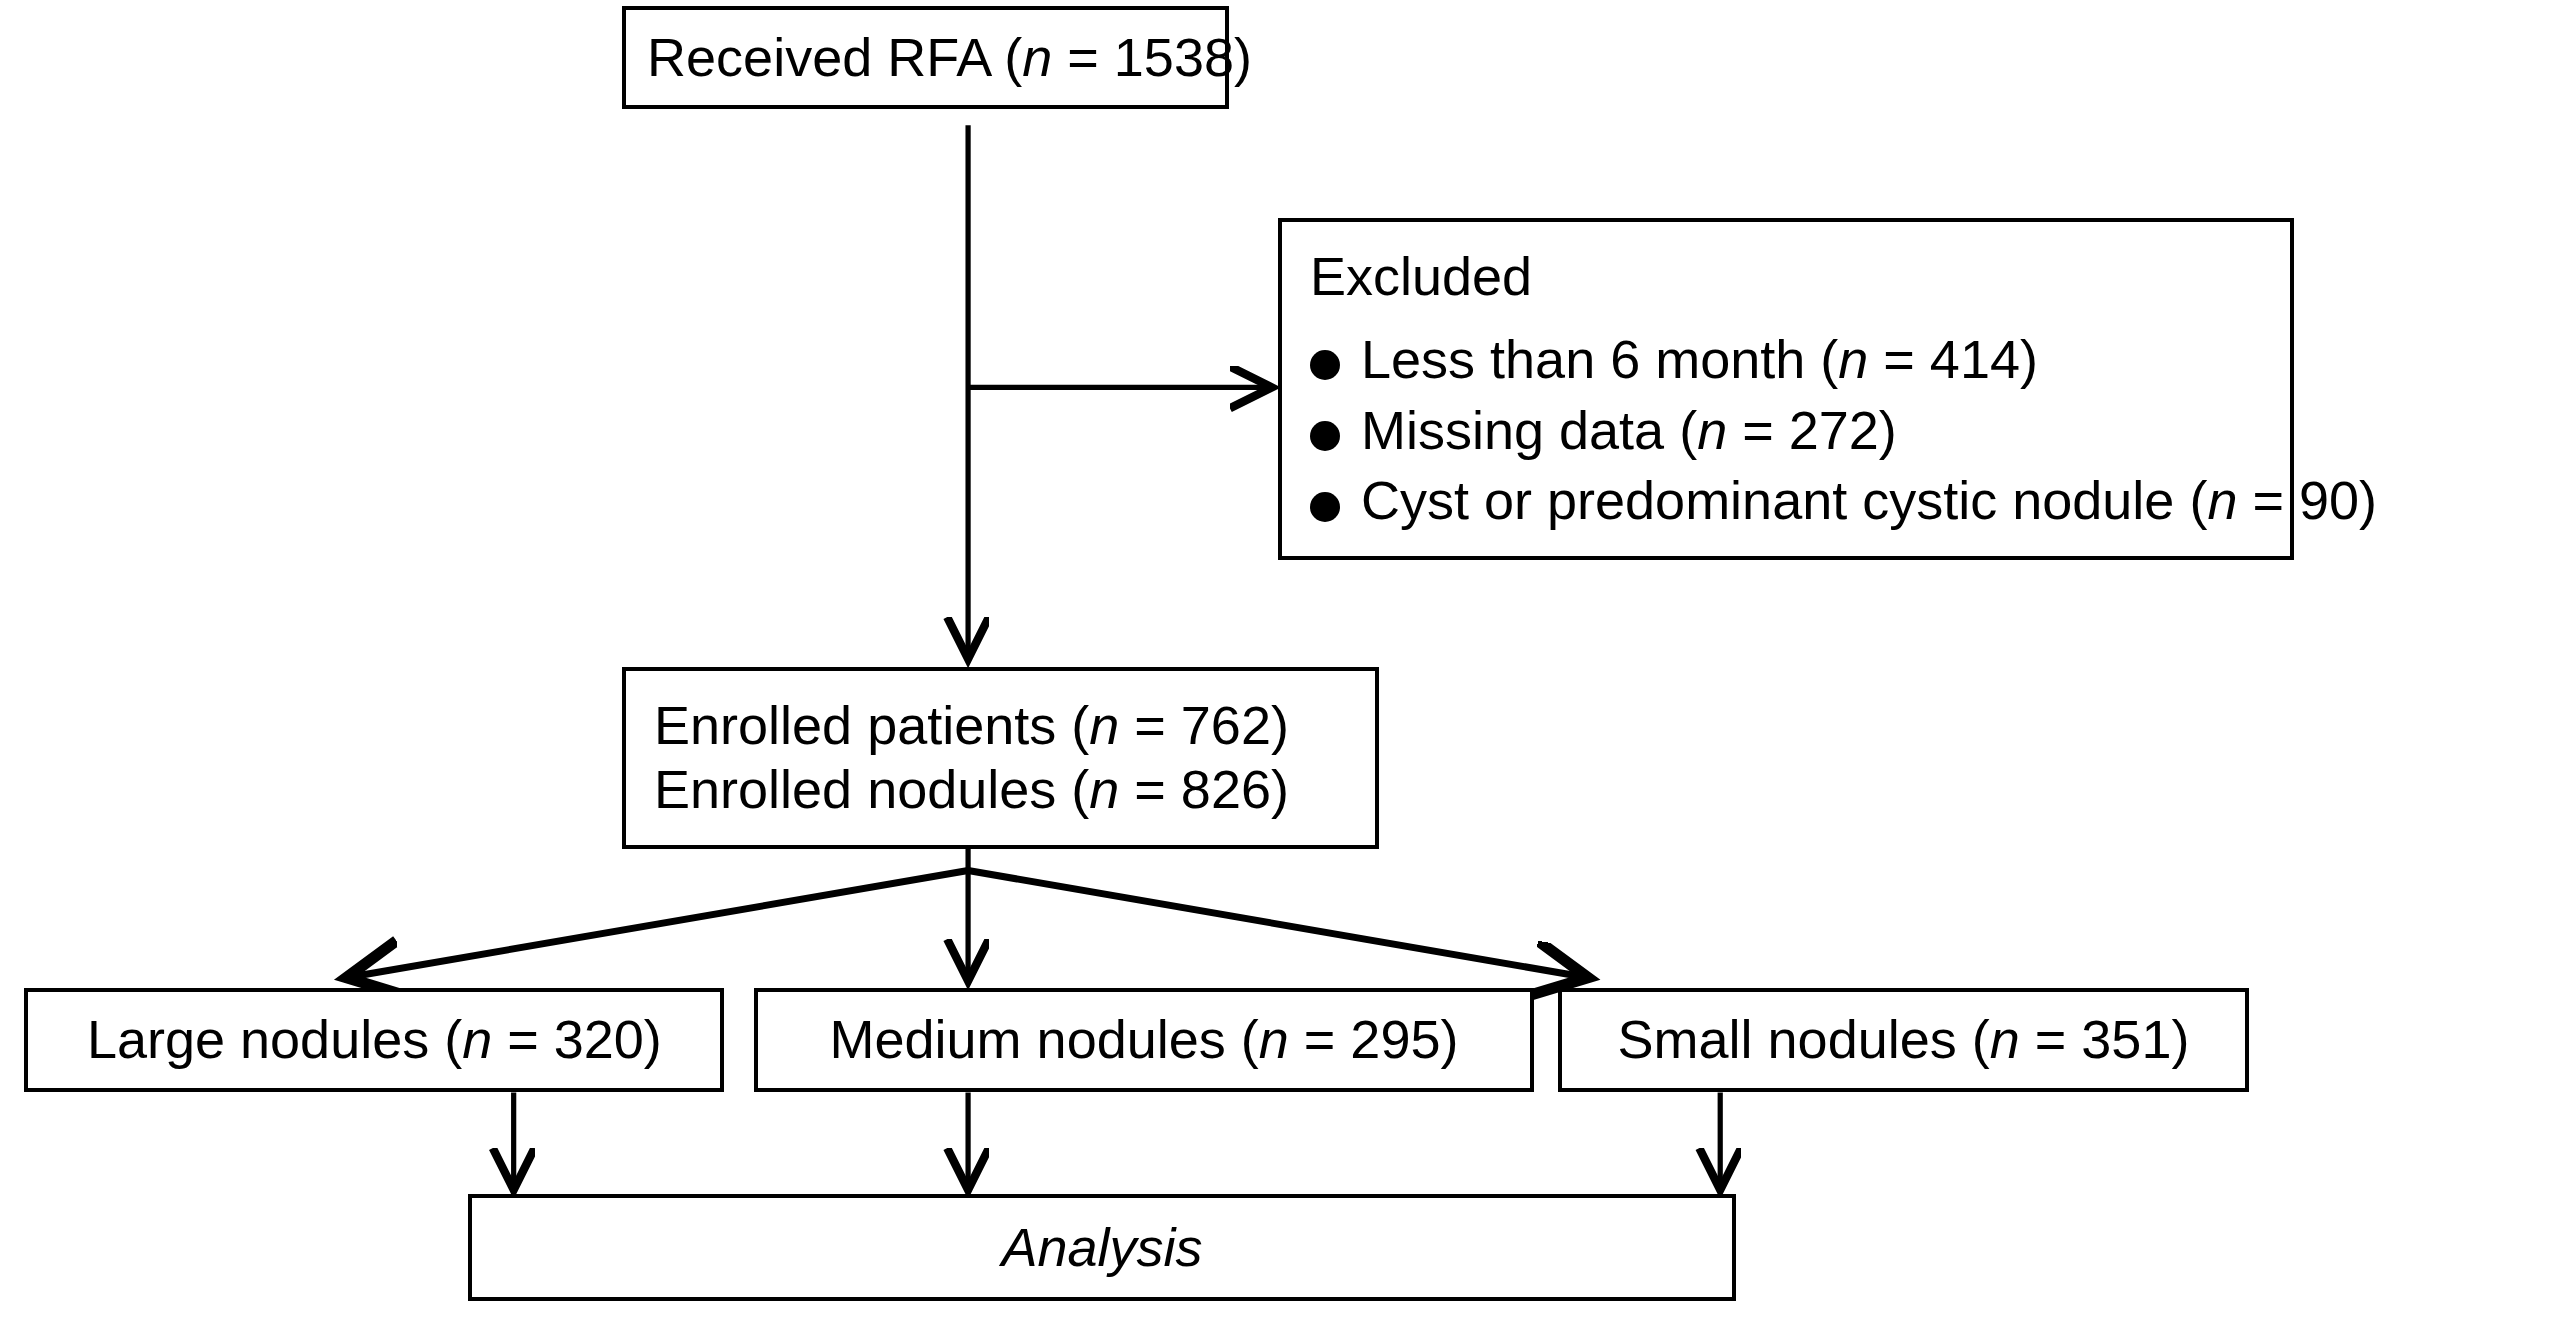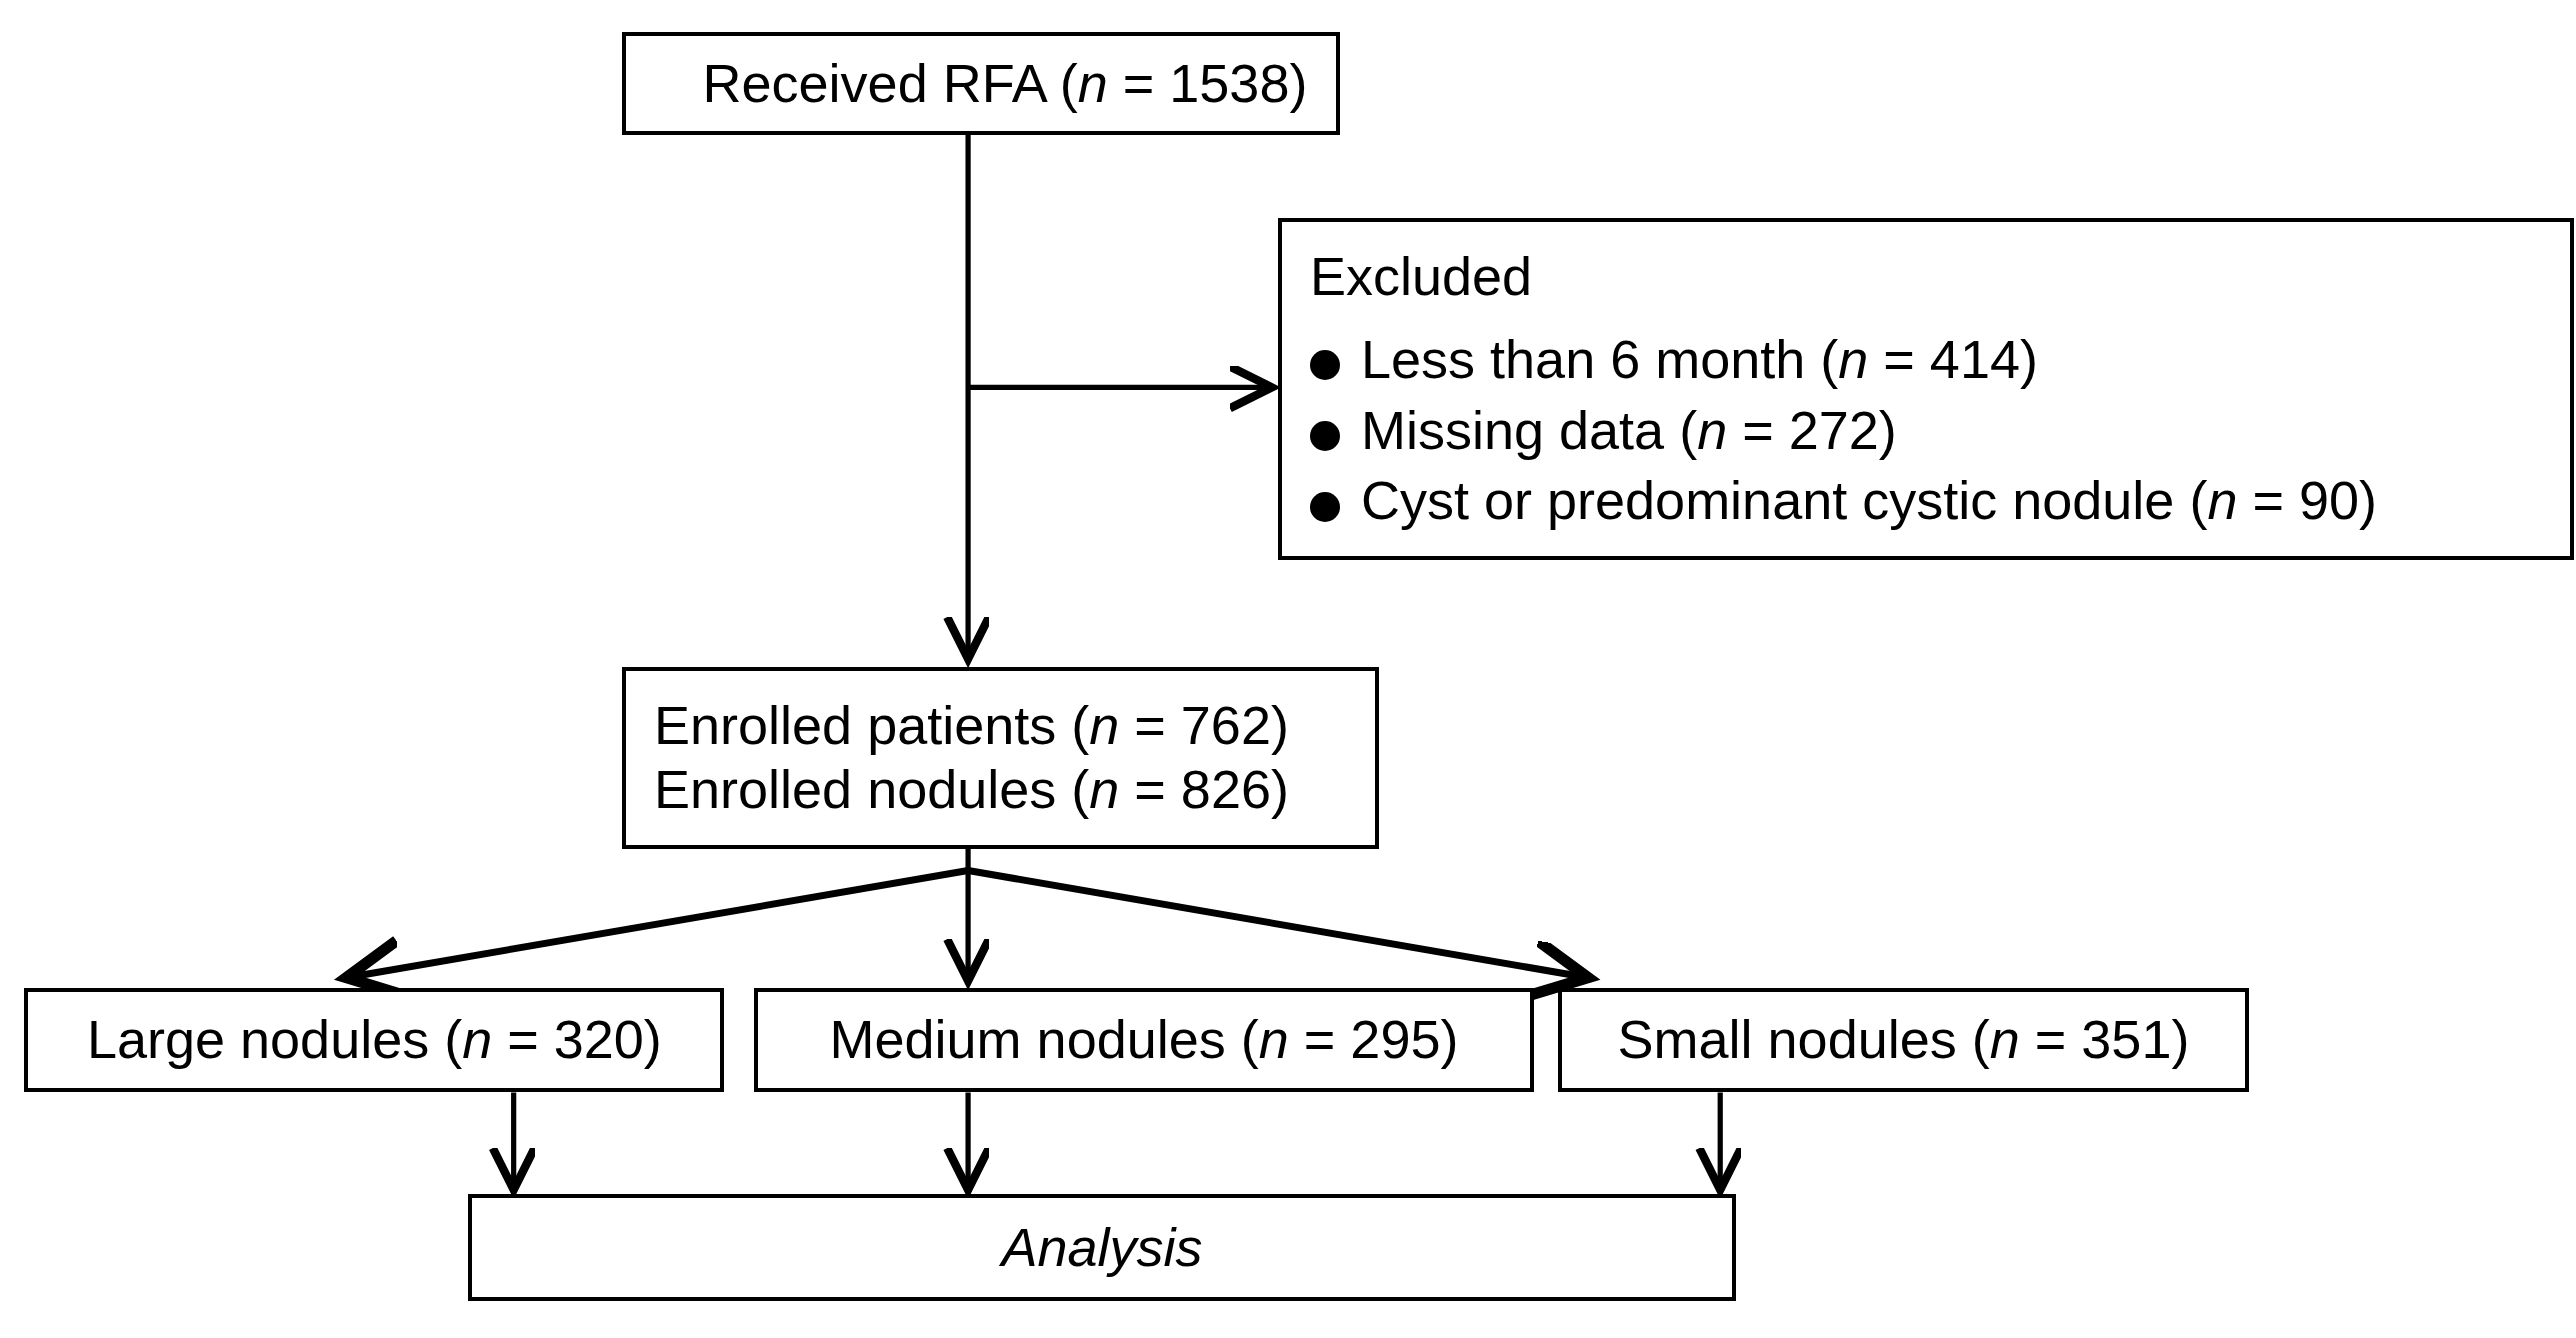--- a/index.html
+++ b/index.html
@@ -88,25 +88,25 @@
 
     <line x1="1112" y1="1000" x2="1818" y2="1122" stroke="#000" stroke-width="8" marker-end="url(#ah)"></line>
 
     <line x1="590" y1="1255" x2="590" y2="1362" stroke="#000" stroke-width="6" marker-end="url(#ah)"></line>
 
     <line x1="1112" y1="1255" x2="1112" y2="1362" stroke="#000" stroke-width="6" marker-end="url(#ah)"></line>
 
     <line x1="1976" y1="1255" x2="1976" y2="1362" stroke="#000" stroke-width="6" marker-end="url(#ah)"></line>
   </svg>
 
-  <div class="fc-box center" style="left:622px; top:32px; width:718px; height:103px;padding-left:48px;">
+  <div class="fc-box center" style="left:622px; top:6px; width:607px; height:103px;padding-left:48px;">
     <div class="fc-line"><span>Received RFA (</span><span class="ital">n</span><span> = 1538)</span></div>
   </div>
 
-  <div class="fc-box" style="left:1278px; top:218px; width:1296px; height:342px;">
+  <div class="fc-box" style="left:1278px; top:218px; width:1016px; height:342px;">
     <div class="excl-inner">
       <div class="fc-line excl-title">Excluded</div>
 
       <div class="fc-line bullet-row">
         <span class="bullet-dot"></span>
         <span><span>Less than 6 month (</span><span class="ital">n</span><span> = 414)</span></span>
       </div>
 
       <div class="fc-line bullet-row">
         <span class="bullet-dot"></span>

